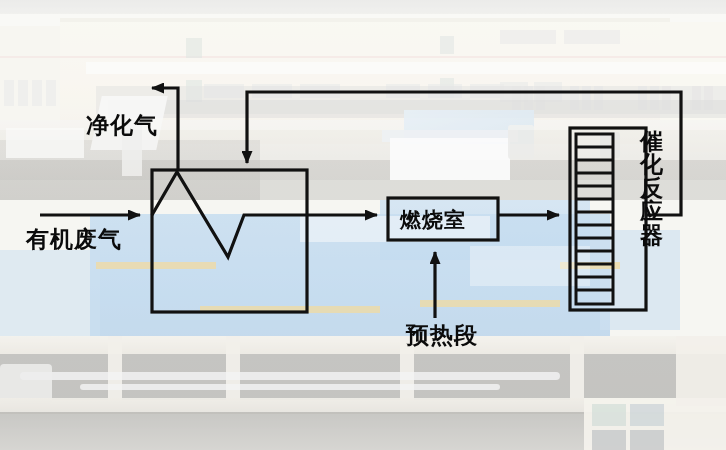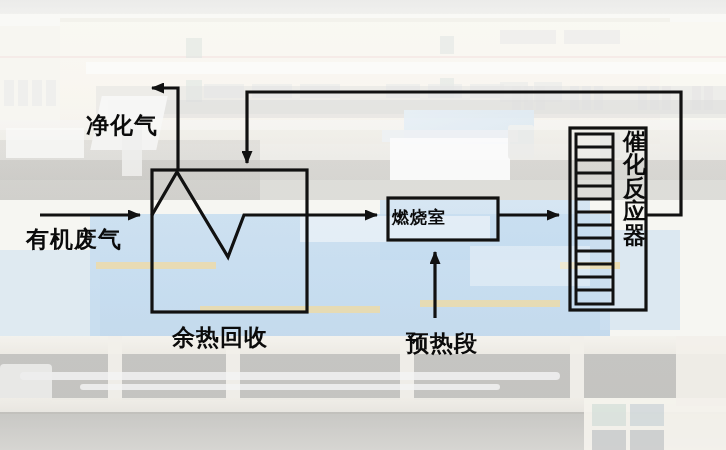--- a/index.html
+++ b/index.html
@@ -64,24 +64,24 @@
   .wash{position:absolute;inset:0;background:rgba(255,255,255,.42);}
   .washTop{position:absolute;left:0;top:0;width:726px;height:130px;background:rgba(255,255,255,.30);}
 
   
   #diagram{position:absolute;inset:0;}
   #diagram svg{display:block;}
 
   .lbl{position:absolute;color:#0b0b0b;font-weight:bold;letter-spacing:1px;
        font-family:"DejaVu Sans","Liberation Sans",sans-serif;white-space:nowrap;}
   .lbl-lg{font-size:23px;}
-  .lbl-md{font-size:17px;}
+  .lbl-md{font-size:21px;margin-left:8px;}
   .vlbl{position:absolute;color:#0b0b0b;font-weight:bold;font-size:23px;line-height:1.02;
-        width:30px;text-align:right;
-        font-family:"DejaVu Sans","Liberation Sans",sans-serif;}
+        width:30px;text-align:left;
+        font-family:"DejaVu Sans","Liberation Sans",sans-serif;margin-left:24px;}
 </style>
 </head>
 <body>
 
 <div id="stage">
 
   <div id="photo">
     <div class="ph sky"></div>
     <div class="ph bldgA2"></div>
     <div class="ph bldgA"></div>
@@ -241,23 +241,22 @@
 
         <path d="M178,170 L178,88 L152,88" marker-end="url(#ar)"></path>
       </g>
     </svg>
 
     <div class="lbl lbl-lg" style="left:86px;top:110px;">净化气</div>
 
     <div class="lbl lbl-lg" style="left:26px;top:224px;">有机废气</div>
 
 
-    <div class="lbl lbl-lg" style="left:172px;top:322px;">余热回收</div>
 
     <div class="lbl lbl-md" style="left:392px;top:206px;">燃烧室</div>
 
 
-    <div class="lbl lbl-lg" style="left:406px;top:328px;">预热段</div>
+    <div class="lbl lbl-lg" style="left:406px;top:320px;">预热段</div>
 
     <div class="vlbl" style="left:616px;top:130px;">催化反应器</div>
   </div>
 
 </div>
 
 </body></html>

